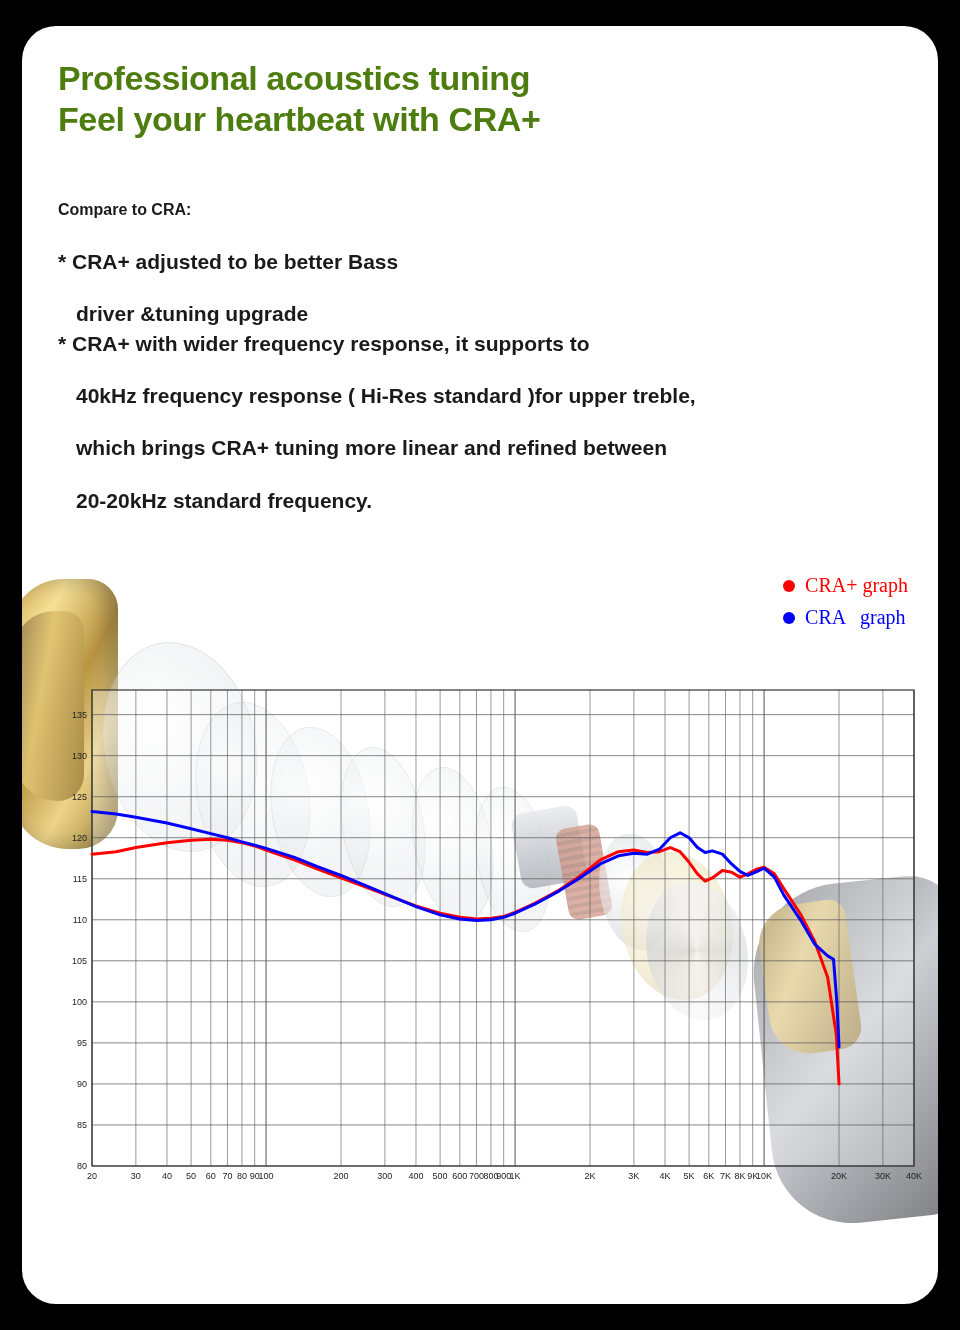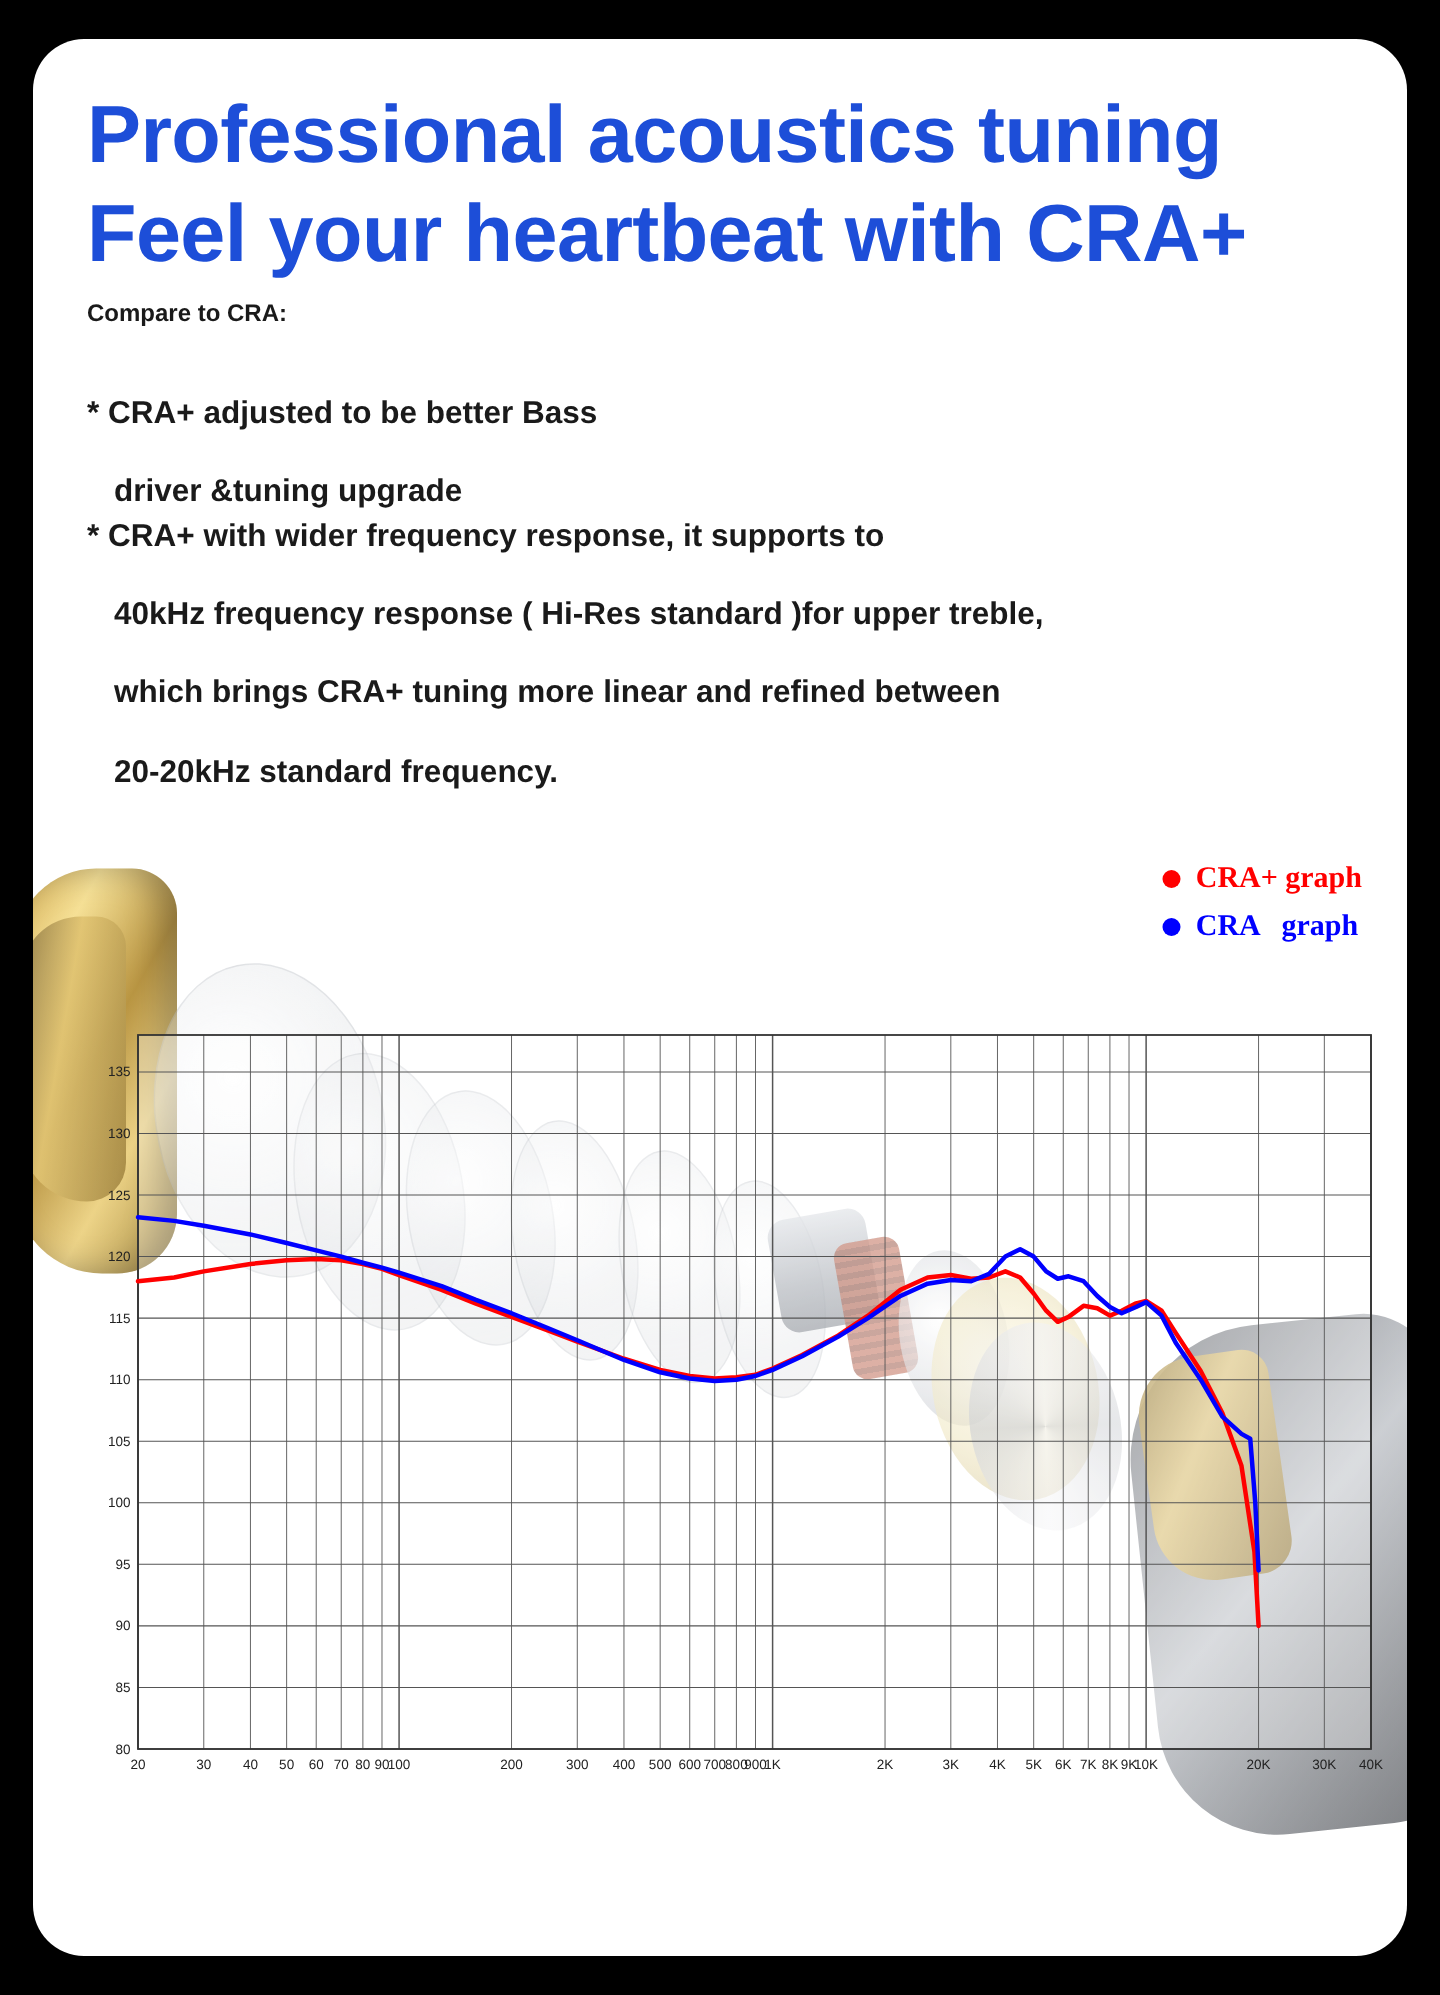--- a/index.html
+++ b/index.html
@@ -21,39 +21,39 @@
     height: 1278px;
     background: #ffffff;
     border-radius: 34px;
     overflow: hidden;
   }
   .headline {
     position: absolute;
     left: 36px;
     top: 32px;
     width: 860px;
-    font-size: 54px;
+    font-size: 34px;
     font-weight: bold;
     line-height: 1.22;
-    color: #1d4ed8;
+    color: #4d7c0f;
     letter-spacing: -0.4px;
   }
   .headline div { white-space: nowrap; }
   .compare {
     position: absolute;
     left: 36px;
     top: 175px;
     font-size: 16px;
     font-weight: bold;
     color: #1a1a1a;
   }
   .bullets {
     position: absolute;
     left: 36px;
-    top: 236px;
+    top: 222px;
     width: 840px;
     font-size: 21px;
     font-weight: bold;
     color: #1a1a1a;
     line-height: 1.35;
   }
   .bullets .b { margin-bottom: 1px; }
   .bullets .cont { padding-left: 18px; margin-top: 24px; }
 
   
@@ -154,21 +154,21 @@
     right: 30px;
     top: 548px;
     text-align: left;
   }
   .legend-row {
     display: flex;
     align-items: center;
     gap: 10px;
     margin-bottom: 9px;
     font-size: 20px;
-    font-weight: bold;
+    font-weight: normal;
     font-family: "Liberation Serif", serif;
     white-space: pre;
   }
   .dot { width: 12px; height: 12px; border-radius: 50%; display: inline-block; }
 
   
   .chart-wrap {
     position: absolute;
     left: 36px;
     top: 640px;

